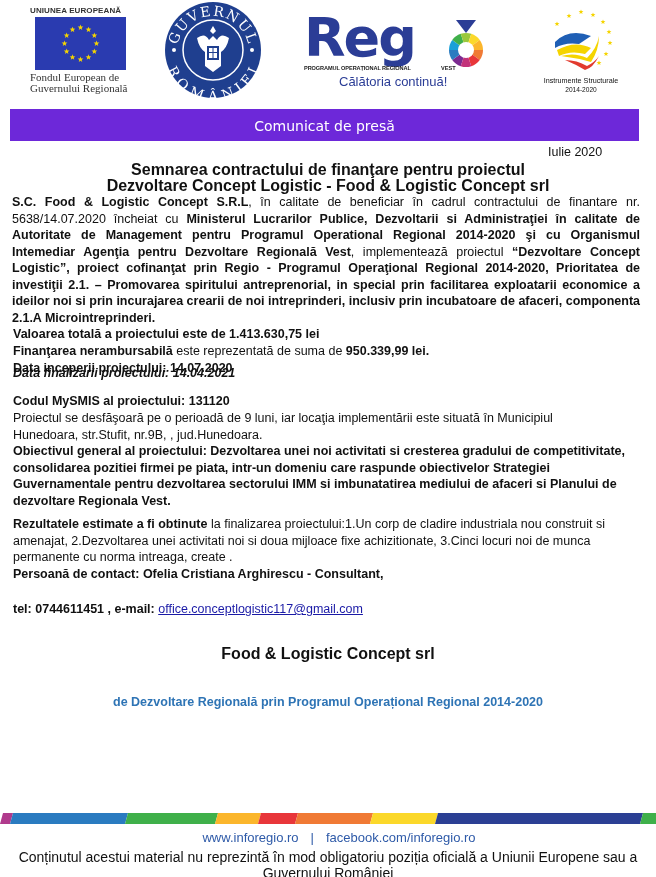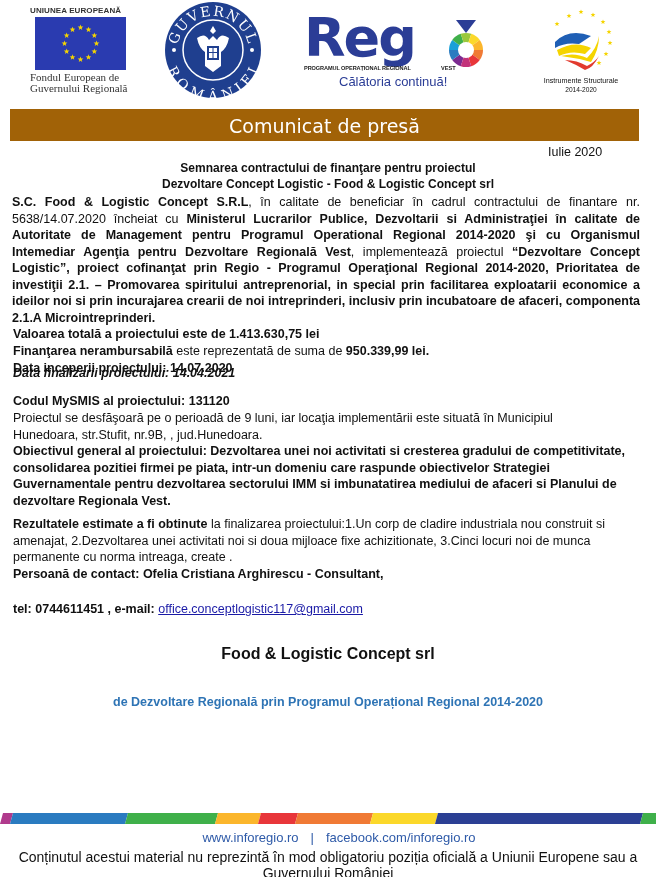--- a/index.html
+++ b/index.html
@@ -21,25 +21,25 @@
   .regio-sub { position:absolute; left:1px; top:51px; font-size:5.6px; font-weight:bold; color:#222;
                letter-spacing:-0.1px; white-space:nowrap; }
   .regio-vest { position:absolute; left:138px; top:51px; font-size:5.6px; font-weight:bold; color:#222; }
   .regio-tag { position:absolute; left:36px; top:60px; font-size:13px; color:#2b3d96; white-space:nowrap; }
 
   .is-logo { left:533px; top:8px; width:96px; height:92px; text-align:center; }
   .is-text { position:absolute; left:0; top:68px; width:96px; font-size:7.2px; color:#111; line-height:9px; }
   .is-year { font-size:6.6px; }
 
   
-  .press-bar { left:10px; top:109px; width:629px; height:32px; background:#a16207;
-               color:#ffffff; text-align:center; font-size:19px; line-height:34px;
+  .press-bar { left:10px; top:109px; width:629px; height:32px; background:#6d28d9;
+               color:#ffffff; text-align:center; font-size:14px; line-height:34px;
                font-family:"DejaVu Sans", sans-serif; }
   .date { left:548px; top:145px; font-size:12.5px; }
-  .title { left:0; width:656px; text-align:center; font-size:12px; font-weight:bold; }
+  .title { left:0; width:656px; text-align:center; font-size:16px; font-weight:bold; }
 
   
   .para { left:12px; width:628px; font-size:12.5px; line-height:16.5px; text-align:justify; }
   .line { left:13px; font-size:12.5px; line-height:16.5px; white-space:nowrap; }
   .para2 { left:13px; width:620px; font-size:12.5px; line-height:16.5px; }
   b { font-weight:bold; }
   .link { color:#1a1aa6; text-decoration:underline; }
 
   .company { left:0; width:656px; text-align:center; top:645px; font-size:16px; font-weight:bold; }
   .invest { left:0; width:656px; text-align:center; top:693px; font-size:12.5px; font-weight:bold;

